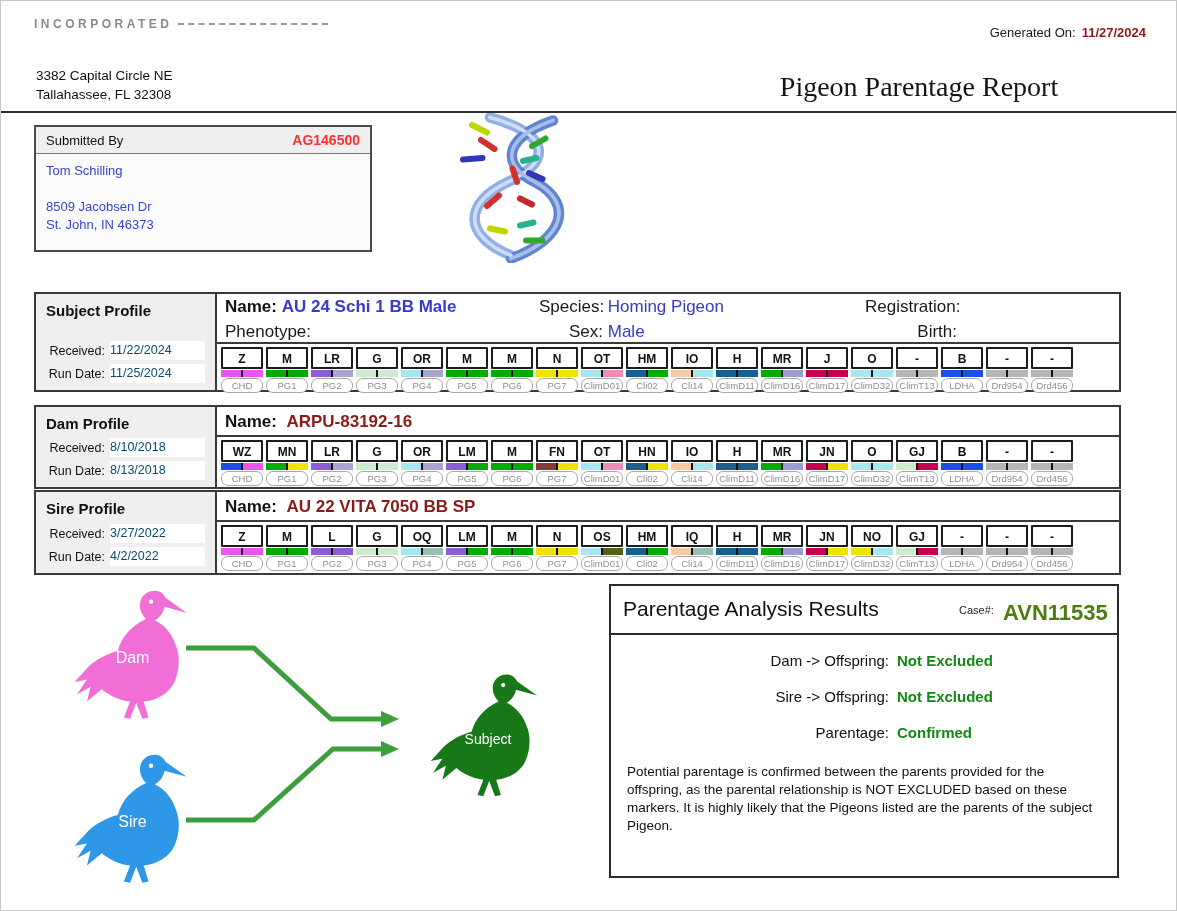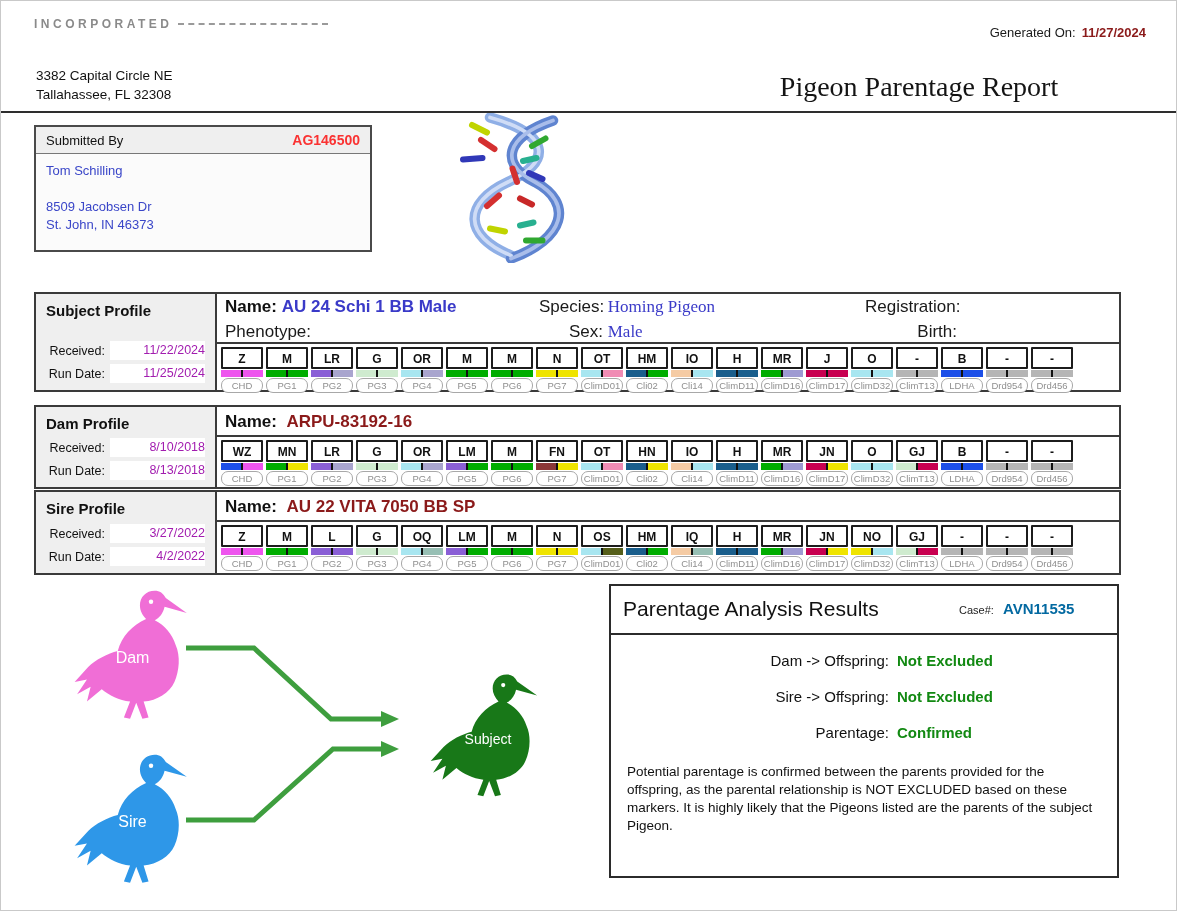--- a/index.html
+++ b/index.html
@@ -40,55 +40,55 @@
   
   .profile { position:absolute; left:33px; width:1087px; border:2px solid #3a3a3a; background:#fff; display:flex; }
   .profile-subject { top:291px; height:100px; }
   .profile-dam { top:404px; height:84px; }
   .profile-sire { top:489px; height:85px; }
   .pleft { flex:0 0 181px; background:#efefef; border-right:2px solid #3a3a3a; position:relative; }
   .ptitle { font-size:15px; font-weight:bold; color:#111; margin:8px 0 0 10px; }
   .prows { position:absolute; left:0; right:10px; bottom:7px; }
   .prow { display:flex; align-items:center; justify-content:flex-end; margin-top:4px; }
   .plabel { font-size:12.5px; color:#111; margin-right:5px; }
-  .pval { width:95px; height:19px; background:#fff; font-size:12.5px; text-align:right; line-height:19px; color:#a21caf; }
+  .pval { width:95px; height:19px; background:#fff; font-size:12.5px; text-align:left; line-height:19px; color:#0c4a6e; }
   .pright { flex:1; display:flex; flex-direction:column; }
   .namehead { position:relative; border-bottom:2px solid #3a3a3a; }
   .namehead-subject { height:50px; }
   .namehead-thin { height:30px; }
   .nrow { position:relative; height:25px; line-height:25px; font-size:17px; }
   .nrow-thin { height:30px; line-height:30px; }
   .fl { font-weight:bold; color:#111; }
   .npair { position:absolute; white-space:nowrap; }
   .c1 { left:8px; }
   .c2 { left:322px; }
   .c3 { left:648px; }
   .lblr { display:inline-block; text-align:right; }
   .w64 { width:64px; }
   .w88 { width:92px; }
-  .v-blue { color:#3a3ac8;font-family:Liberation Serif, serif; }
+  .v-blue { color:#3a3ac8; }
   .v-blue-b { color:#3a3ac8; font-weight:bold; }
   .v-maroon-b { color:#8b1a1a; font-weight:bold; }
 
   .mstrip { flex:1; display:flex; align-items:flex-start; gap:3px; padding:3px 0 0 4px; }
   .mcol { width:42px; flex:0 0 42px; }
   .mallele { height:22px; line-height:20px; border:2px solid #1c1c1c; border-radius:1px; background:#fff;
     text-align:center; font-size:12px; font-weight:bold; color:#111; }
   .mbar { display:flex; height:7px; margin-top:1px; background:#111; }
   .mbar span { flex:1; }
   .mbar span:first-child { margin-right:2px; }
   .mlabel { height:15px; line-height:13px; margin-top:1px; border:1px solid #a8a8a8; border-radius:7px;
     background:#fff; text-align:center; font-size:9.5px; color:#8f8f8f; }
 
   
   .analysis { position:absolute; left:608px; top:583px; width:510px; height:294px; border:2px solid #2b2b2b; background:#fff; }
   .an-head { height:49px; border-bottom:2px solid #2b2b2b; position:relative; }
   .an-title { position:absolute; left:12px; top:11px; font-size:21px; color:#111; }
   .case-lbl { position:absolute; left:348px; top:18px; font-size:11px; color:#222; }
-  .case-val { position:absolute; left:392px; top:14px; font-size:15px; font-weight:bold; color:#0369a1; }
+  .case-val { position:absolute; left:392px; top:14px; font-size:22px; font-weight:bold; color:#4d7c0f; }
   .an-rows { margin-top:16px; }
   .an-row { display:flex; height:20px; line-height:20px; margin-bottom:16px; font-size:15px; }
   .an-l { flex:0 0 278px; text-align:right; color:#111; }
   .an-v { margin-left:8px; font-weight:bold; color:#128912; }
   .an-note { margin:20px 22px 0 16px; font-size:13.5px; line-height:18px; color:#111; }
 
   
   .diag-svg { position:absolute; left:0; top:0; pointer-events:none; }
   .bird { position:absolute; }
   .bird-label { font-family:"Liberation Sans", sans-serif; fill:#ffffff; }

